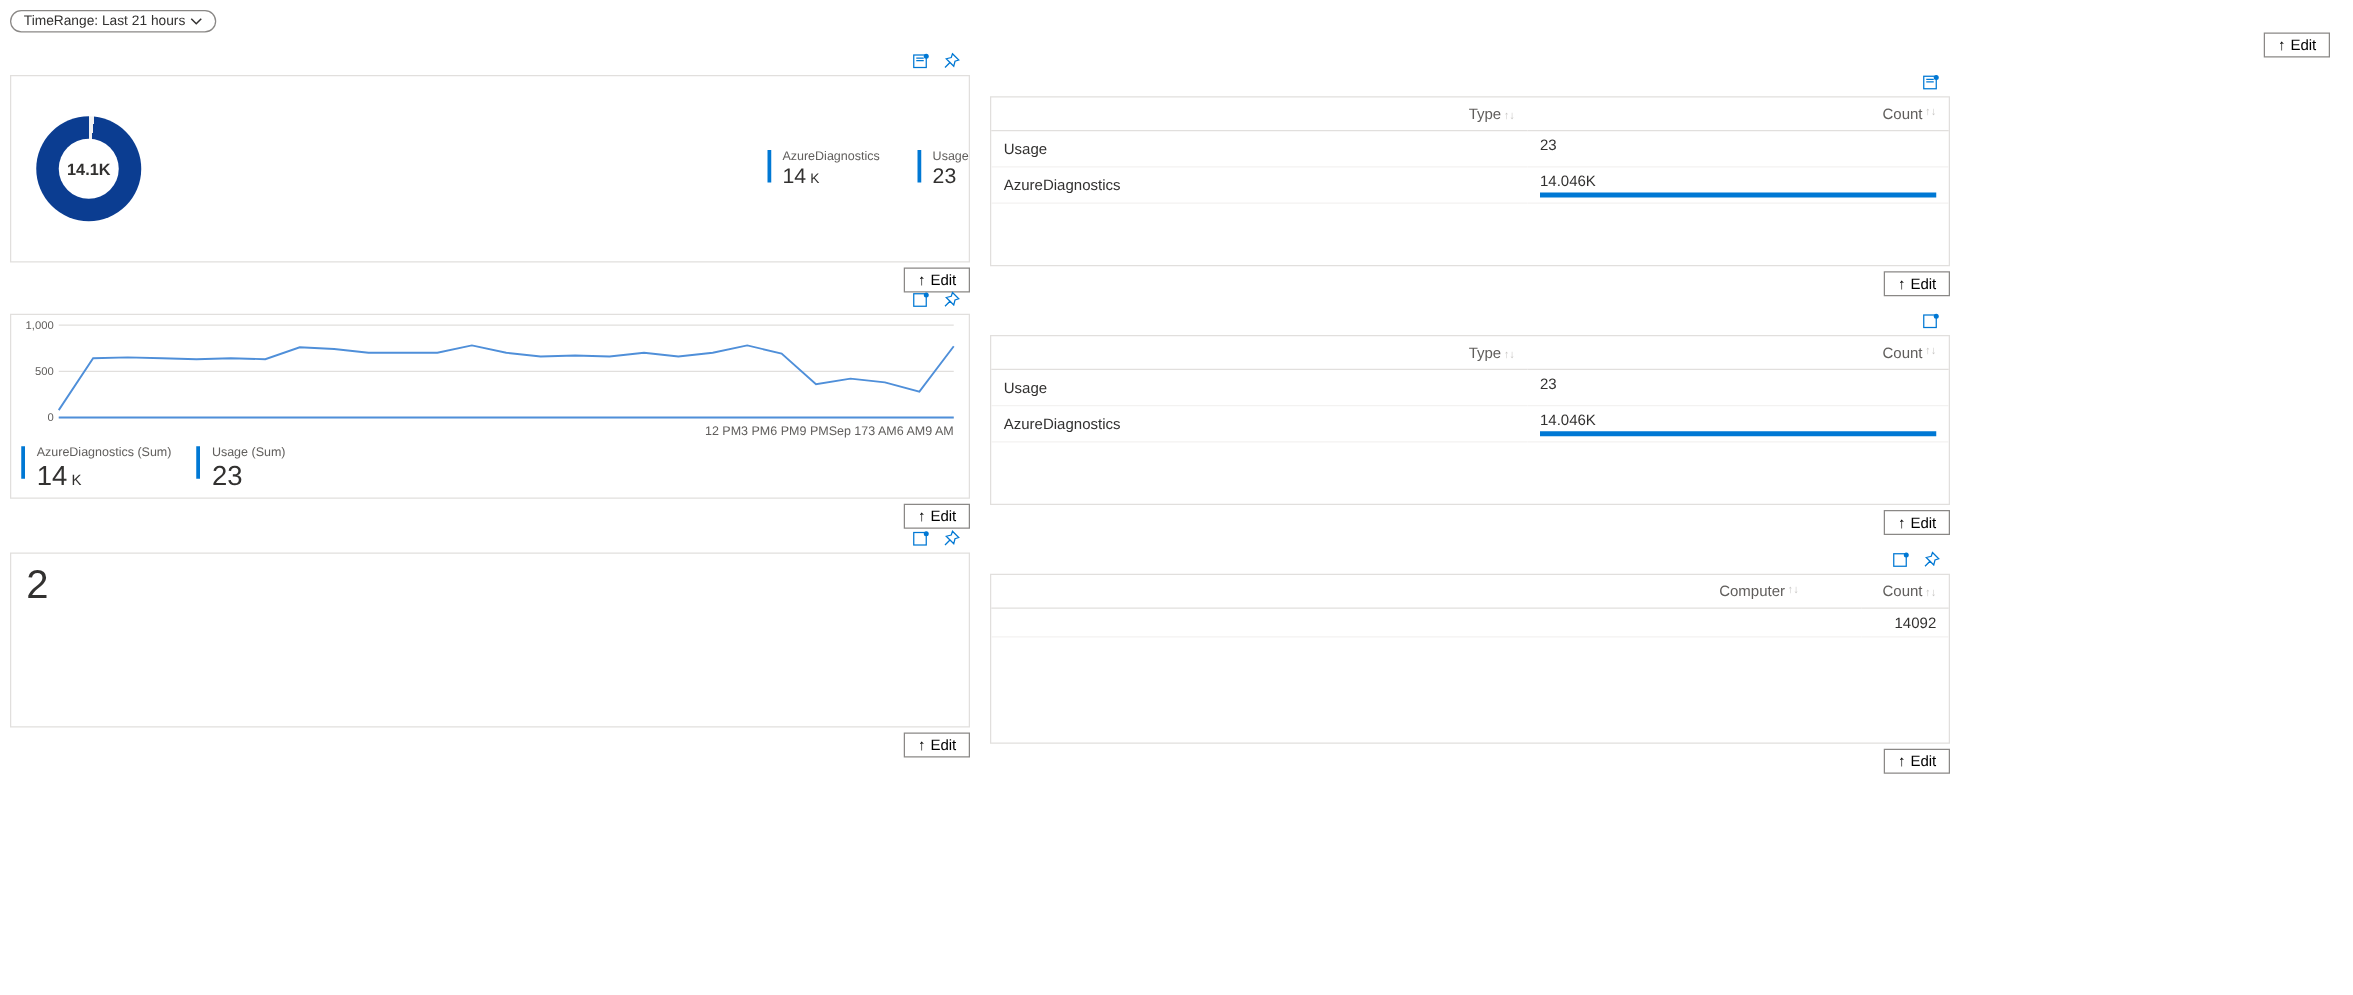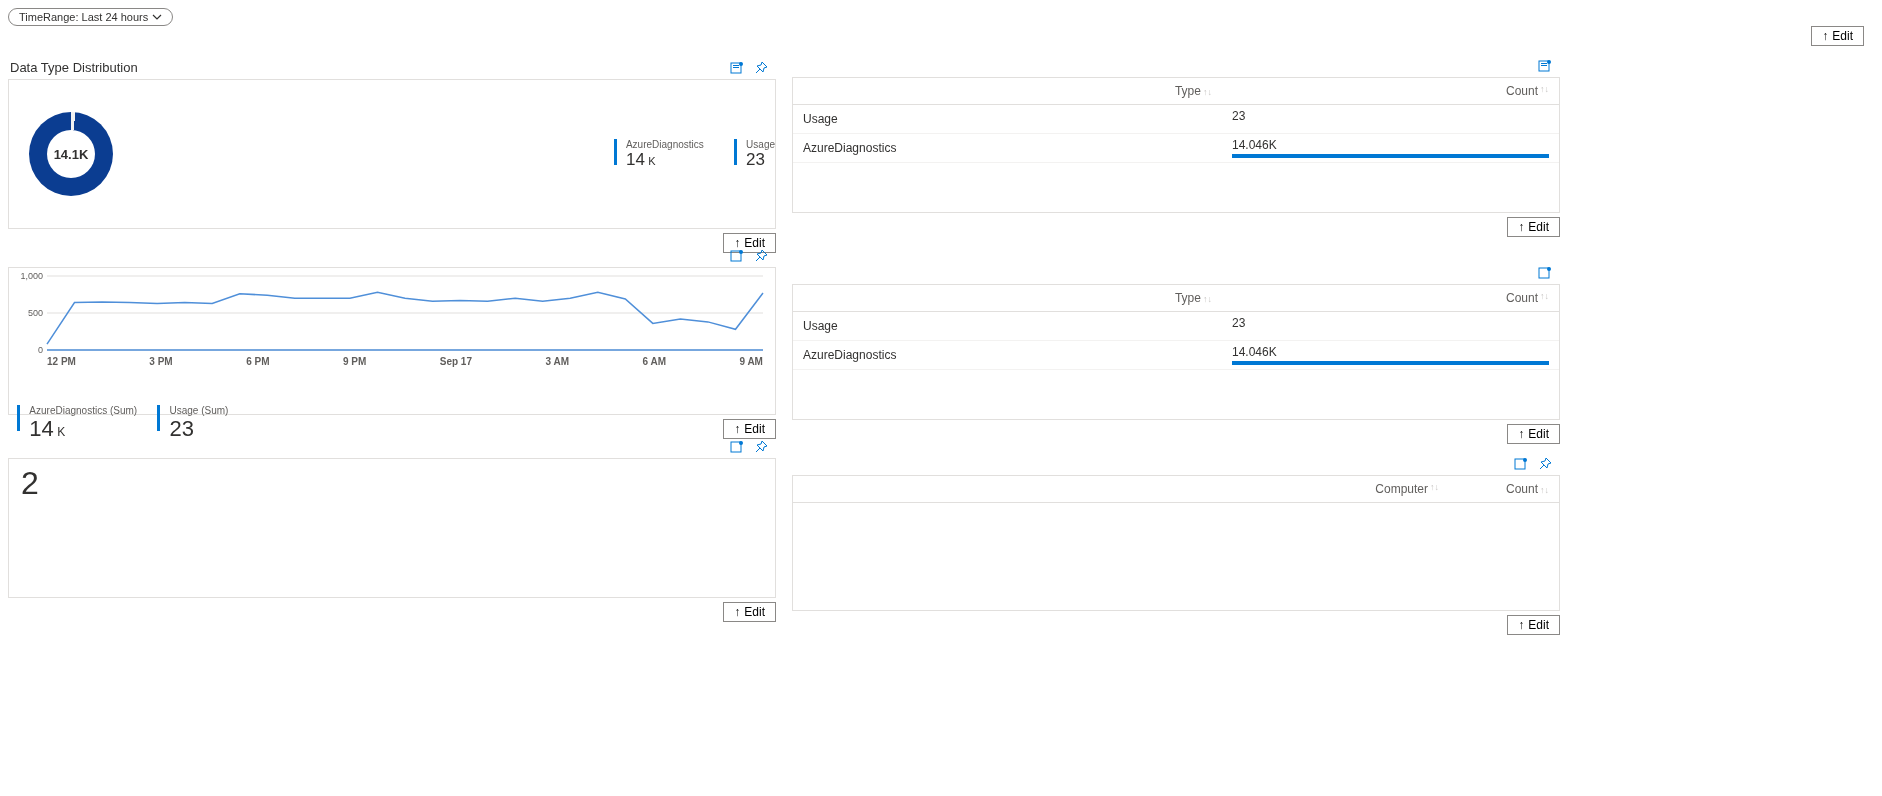--- a/index.html
+++ b/index.html
@@ -130,31 +130,29 @@
   }
   .legend-item .lbl { font-size: 10px; color: #605e5c; }
   .legend-item .val { font-size: 17px; }
   
   .linechart {
     padding: 4px 8px 0 8px;
   }
   .linechart svg { display: block; }
   .xlabels {
     display: flex;
-    justify-content: space-between;
+    justify-content: flex-end;
     font-size: 10px;
     color: #605e5c;
     padding: 2px 4px 4px 30px;
-    font-weight: bold;
   }
   .legend-row {
     display: flex;
     gap: 20px;
     padding: 2px 8px 4px 8px;
-    margin-top: 32px;
   }
   
   table.data {
     width: 100%;
     border-collapse: collapse;
     font-size: 12px;
   }
   table.data th {
     text-align: right;
     font-weight: 400;
@@ -199,39 +197,38 @@
   .td-right { text-align: right; }
   .clr { clear: both; }
 </style>
 </head>
 <body>
 
 
 
 
 <div class="timerange-pill">
-  <span>TimeRange: Last 24 hours</span>
+  <span>TimeRange: Last 21 hours</span>
   <svg width="10" height="10" viewBox="0 0 10 10">
       <path d="M1 3 L5 7 L9 3" stroke="#323130" stroke-width="1.2" fill="none"></path>
     </svg>
 </div>
 
 
 <div class="top-right">
   <button class="edit-btn">
     <span>↑</span>
     <span>Edit</span>
   </button>
 </div>
 <div class="clr"></div>
 
 
 <div class="row">
   <div class="col">
-    <div class="section-title">Data Type Distribution</div>
     <div class="panel tall1">
       <div class="panel-actions">
         <span class="icon-btn">
           <svg width="14" height="14" viewBox="0 0 14 14">
               <rect x="1" y="2" width="10" height="10" fill="none" stroke="#0078d4"></rect>
               <rect x="3" y="4" width="6" height="1" fill="#0078d4"></rect>
               <rect x="3" y="6" width="6" height="1" fill="#0078d4"></rect>
               <circle cx="11" cy="3" r="2" fill="#0078d4"></circle>
             </svg>
         </span>
@@ -467,20 +464,24 @@
         </span>
       </div>
       <table class="data">
         <thead>
             <tr>
           <th><span>Computer</span><span class="sort-ic" style="float:right;margin-right:40px">↑↓</span></th>
           <th class="th-count-narrow"><span>Count</span><span class="sort-ic">↑↓</span></th>
         </tr>
           </thead>
         <tbody>
+          <tr>
+            <td></td>
+            <td class="td-right">14092</td>
+          </tr>
         </tbody>
       </table>
     </div>
     <div class="below-action">
       <button class="edit-btn">
         <span>↑</span>
         <span>Edit</span>
       </button>
     </div>
   </div>

